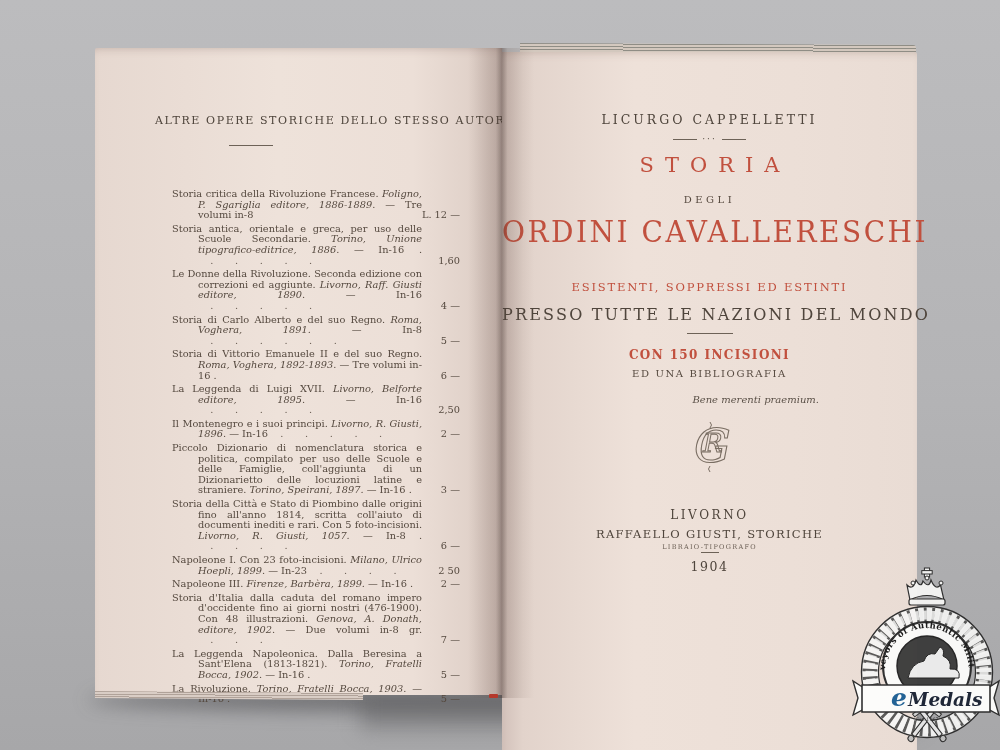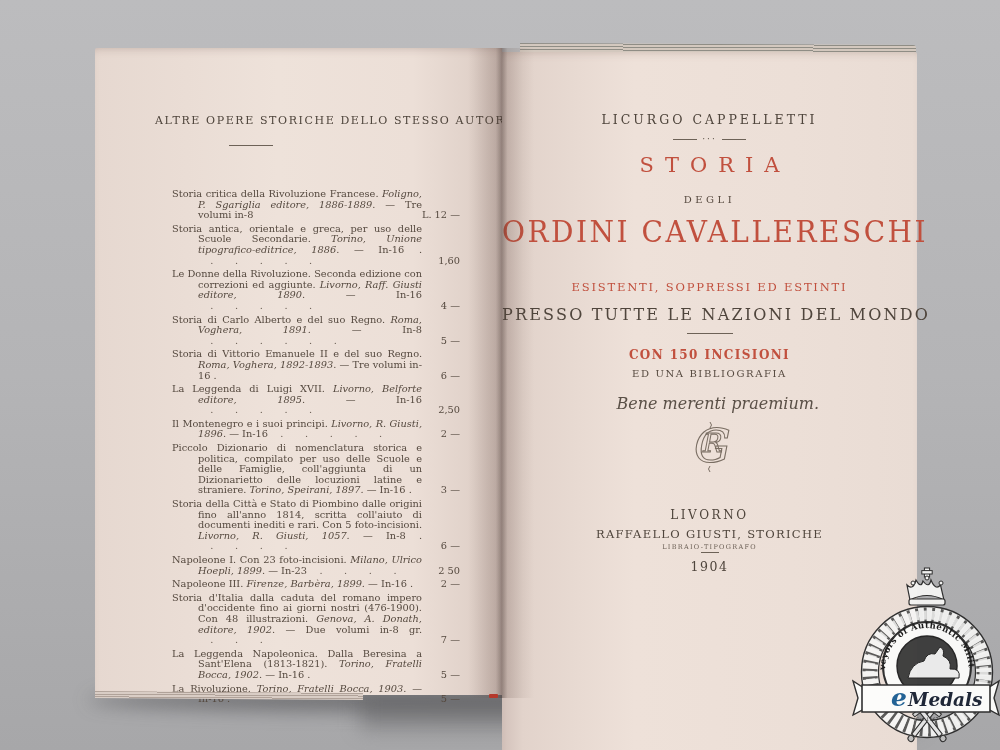--- a/index.html
+++ b/index.html
@@ -82,21 +82,21 @@
   .rp-ornament .orn-line{width:24px;height:1px;background:#6d6257;}
   .rp-ornament .orn-dots{font-size:9px;letter-spacing:2px;line-height:6px;}
   .rp-storia{top:101px;font-size:21px;letter-spacing:11px;color:var(--red);text-indent:11px;}
   .rp-degli{top:142px;font-size:10px;letter-spacing:3.5px;color:#56493f;}
   .rp-title{top:163px;font-size:28px;letter-spacing:2.5px;color:var(--red);transform:scaleY(1.08);}
   .rp-sub1{top:228px;font-size:11.5px;letter-spacing:1.8px;color:var(--red);}
   .rp-sub2{top:253px;font-size:16px;letter-spacing:2.2px;color:#4f453c;}
   .rp-rule{position:absolute;left:50%;margin-left:-23px;top:281px;width:46px;height:1px;background:#6d6257;}
   .rp-note1{top:296px;font-size:12px;font-weight:bold;letter-spacing:1.4px;color:var(--red);}
   .rp-note2{top:316px;font-size:10px;letter-spacing:1.6px;color:#55493f;}
-  .rp-motto{position:absolute;right:98px;top:342px;font-size:16px;font-style:italic;color:#5a5047;white-space:nowrap;}
+  .rp-motto{position:absolute;right:98px;top:342px;font-size:10px;font-style:italic;color:#5a5047;white-space:nowrap;}
   .rp-monogram{position:absolute;left:50%;transform:translateX(-50%);top:366px;}
   .rp-city{top:456px;font-size:12px;letter-spacing:2.6px;color:#4f453c;}
   .rp-publisher{top:475px;font-size:11.5px;letter-spacing:1.3px;color:#4f453c;}
   .rp-publisher-sub{top:491px;font-size:6.5px;letter-spacing:1.3px;color:#6a5e54;}
   .rp-rule2{position:absolute;left:50%;margin-left:-9px;top:500px;width:18px;height:1px;background:#6d6257;}
   .rp-year{top:507px;font-size:12.5px;letter-spacing:1.6px;color:#4f453c;}
   
   .watermark{position:absolute;left:852px;top:566px;width:148px;height:184px;opacity:.97;}
 </style>
 </head>

